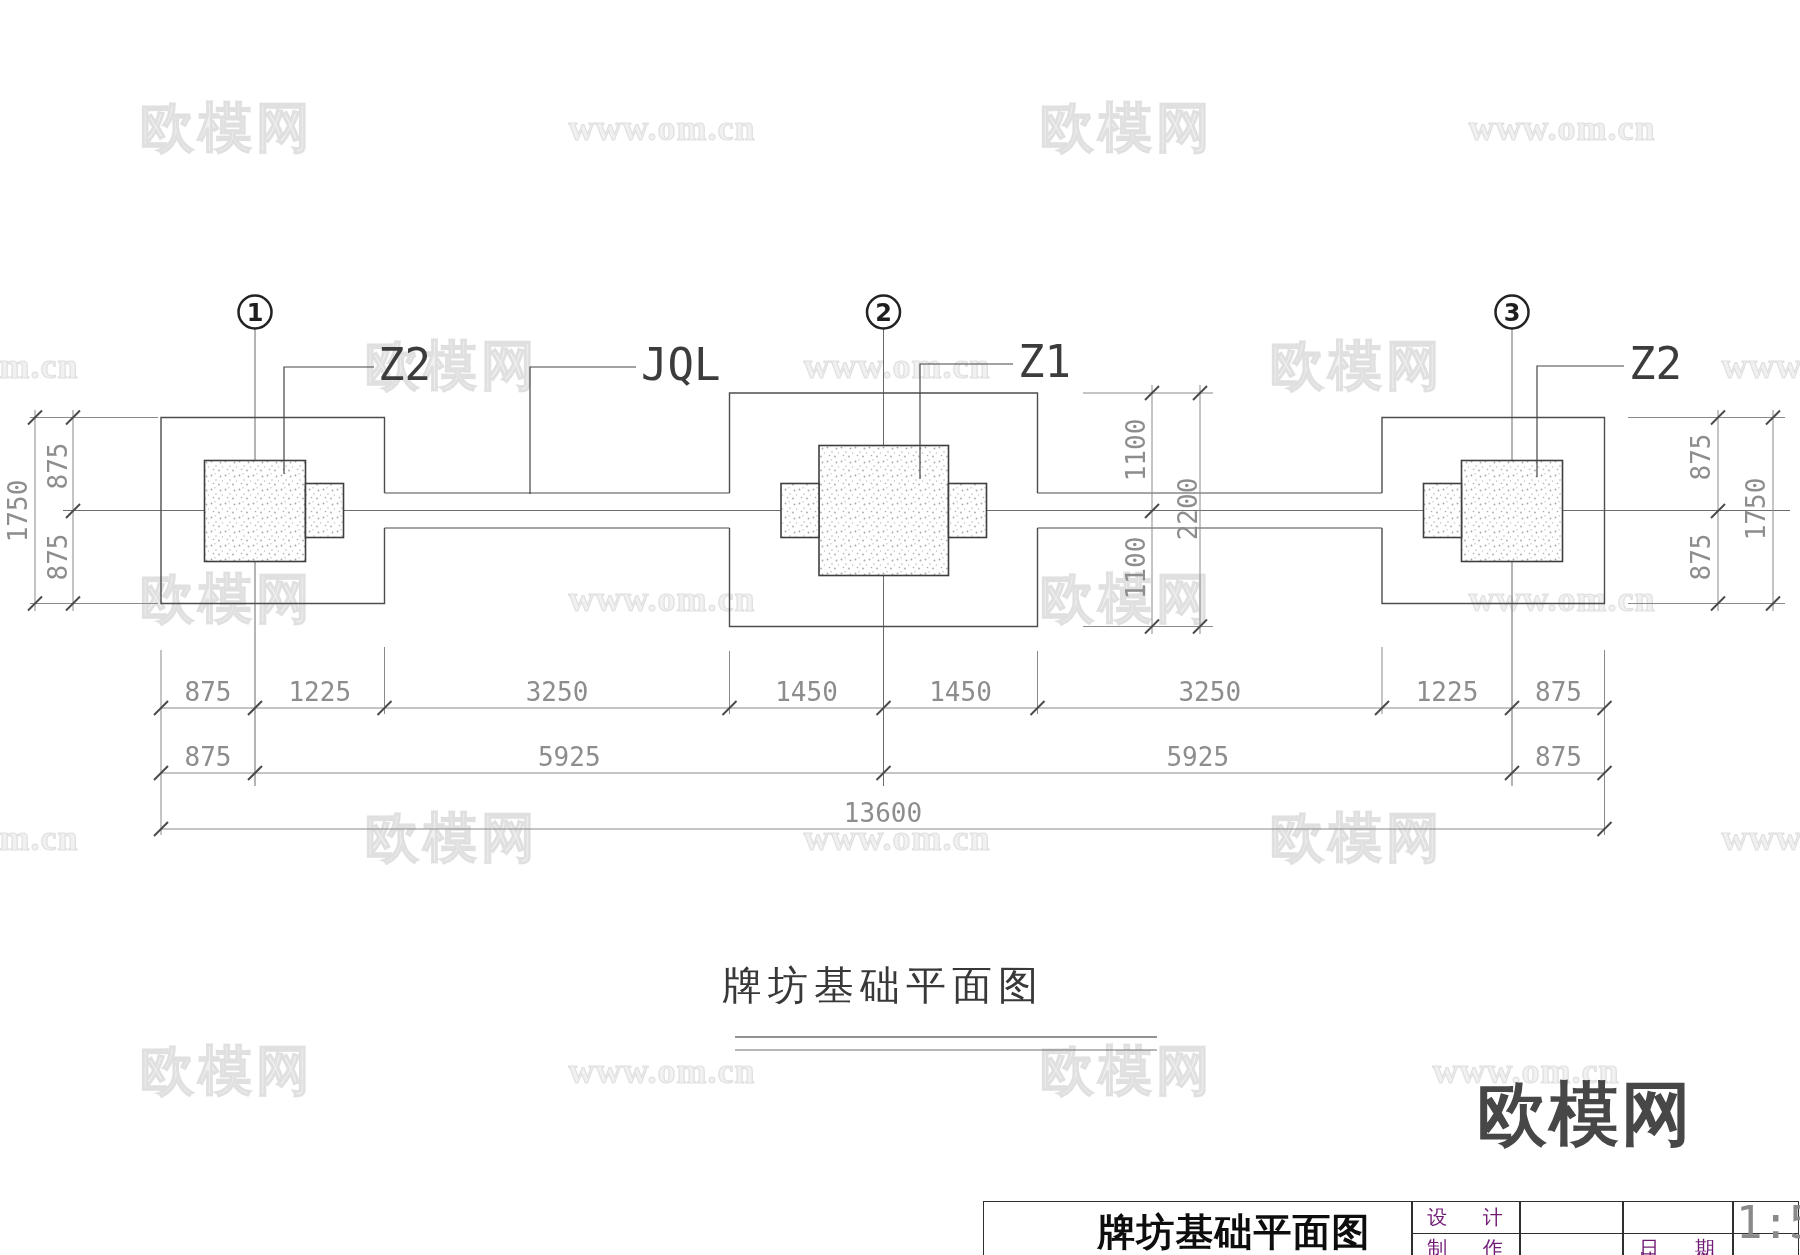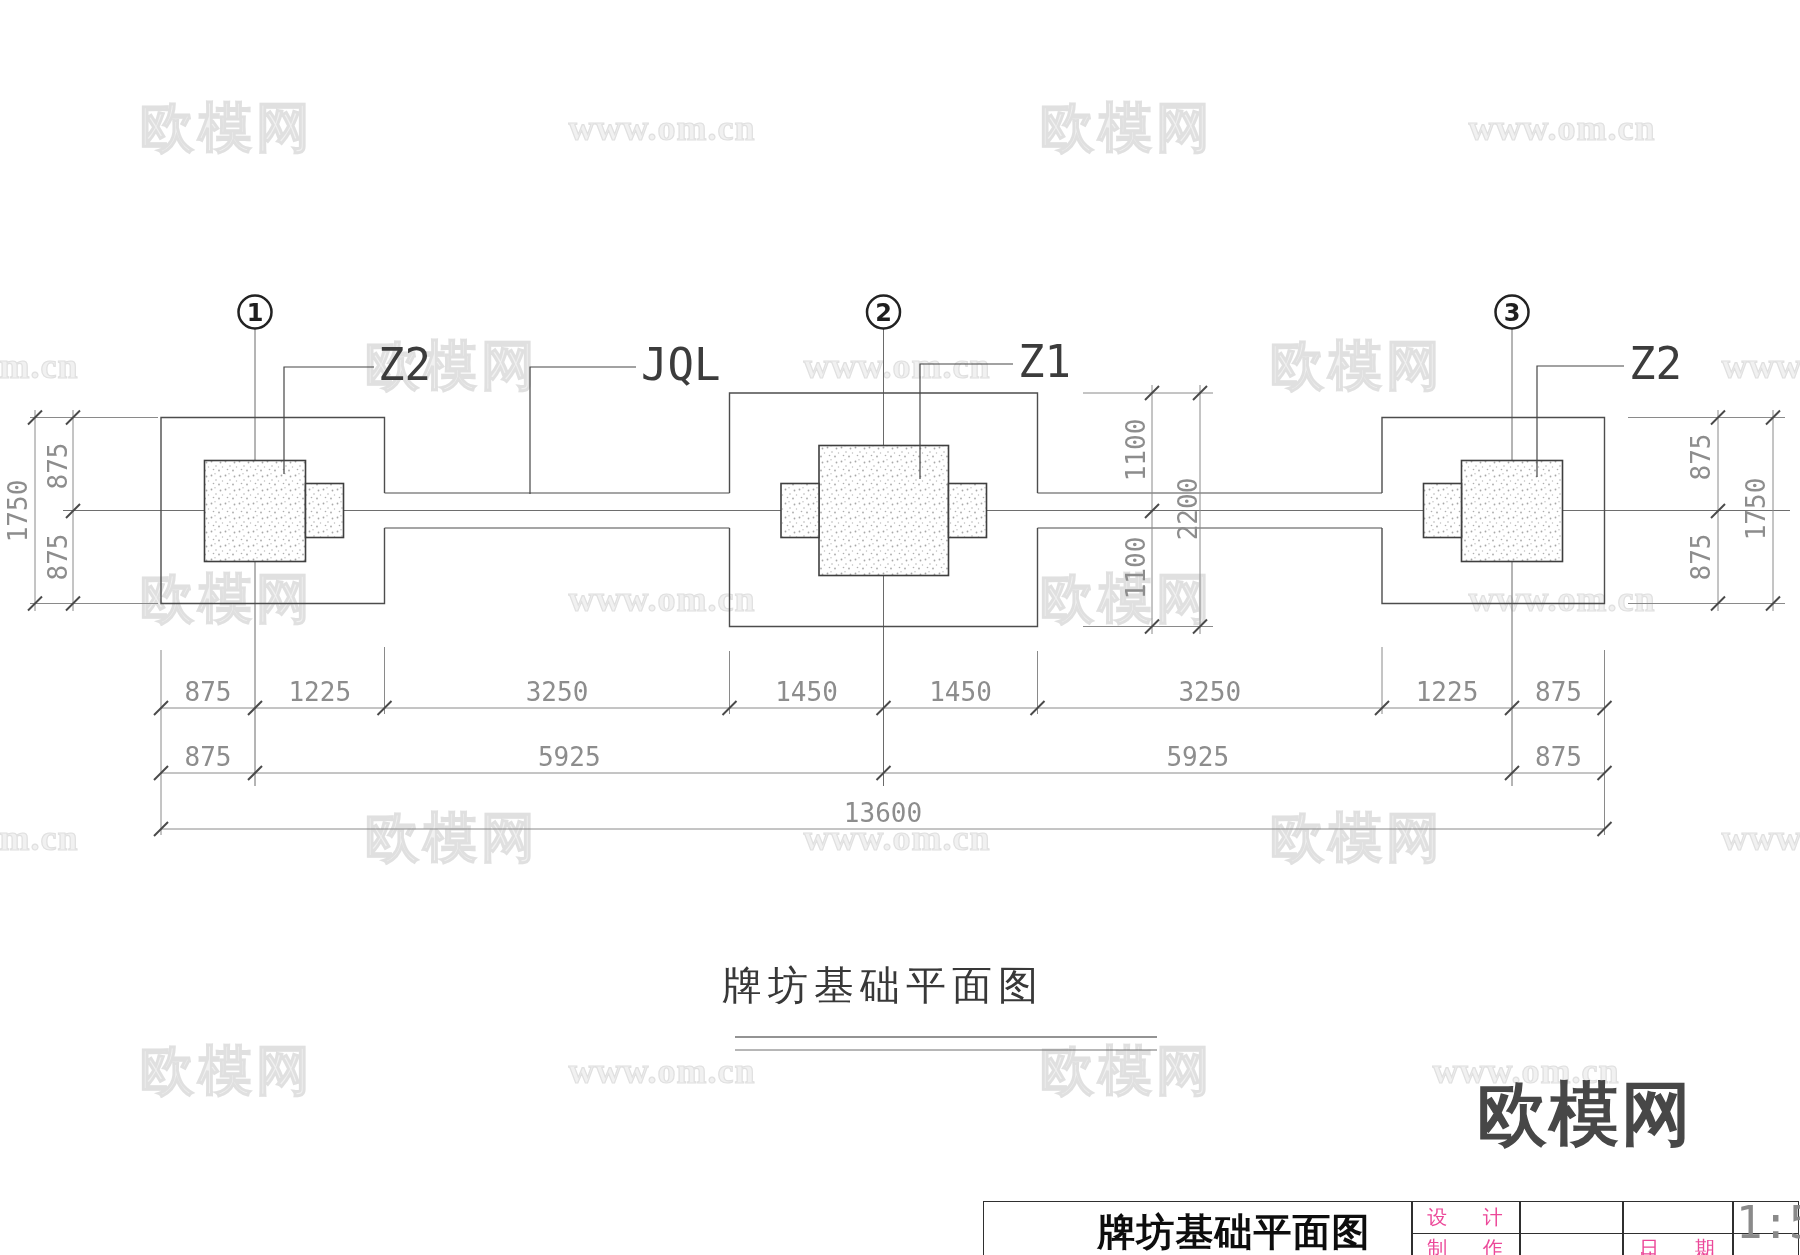--- a/index.html
+++ b/index.html
@@ -24,21 +24,21 @@
   .caption{font-family:"Liberation Serif", serif;font-size:40px;fill:#383838;letter-spacing:6px;}
   
   .tblock{position:absolute;left:983px;top:1190px;width:816px;height:63px;
           border:1.5px solid #2f2f2f;box-sizing:border-box;}
   .tb-line{position:absolute;background:#2f2f2f;}
   .tb-v{width:1.5px;top:0;height:60px;}
   .tb-h{height:1.5px;left:427px;right:0;top:30.5px;}
   .tb-title{position:absolute;left:70px;top:0;width:360px;height:60px;line-height:60px;
             text-align:center;font-size:38px;font-weight:bold;color:#0d0d0d;letter-spacing:1px;}
   .tb-cell{position:absolute;height:30px;line-height:30px;text-align:center;
-           font-size:20px;color:#ec4899;word-spacing:30px;}
+           font-size:20px;color:#701a75;word-spacing:30px;}
   .tb-scale{position:absolute;left:752px;top:-5px;font-size:44px;color:#8a8a8a;
             font-family:"DejaVu Sans Mono", monospace;}
 </style>
 </head>
 <body>
 
 <div id="stage">
 
   <div id="wm-layer">
       <span class="wm wm-brand" style="left: 227px; top: 117px;">欧模网</span>

